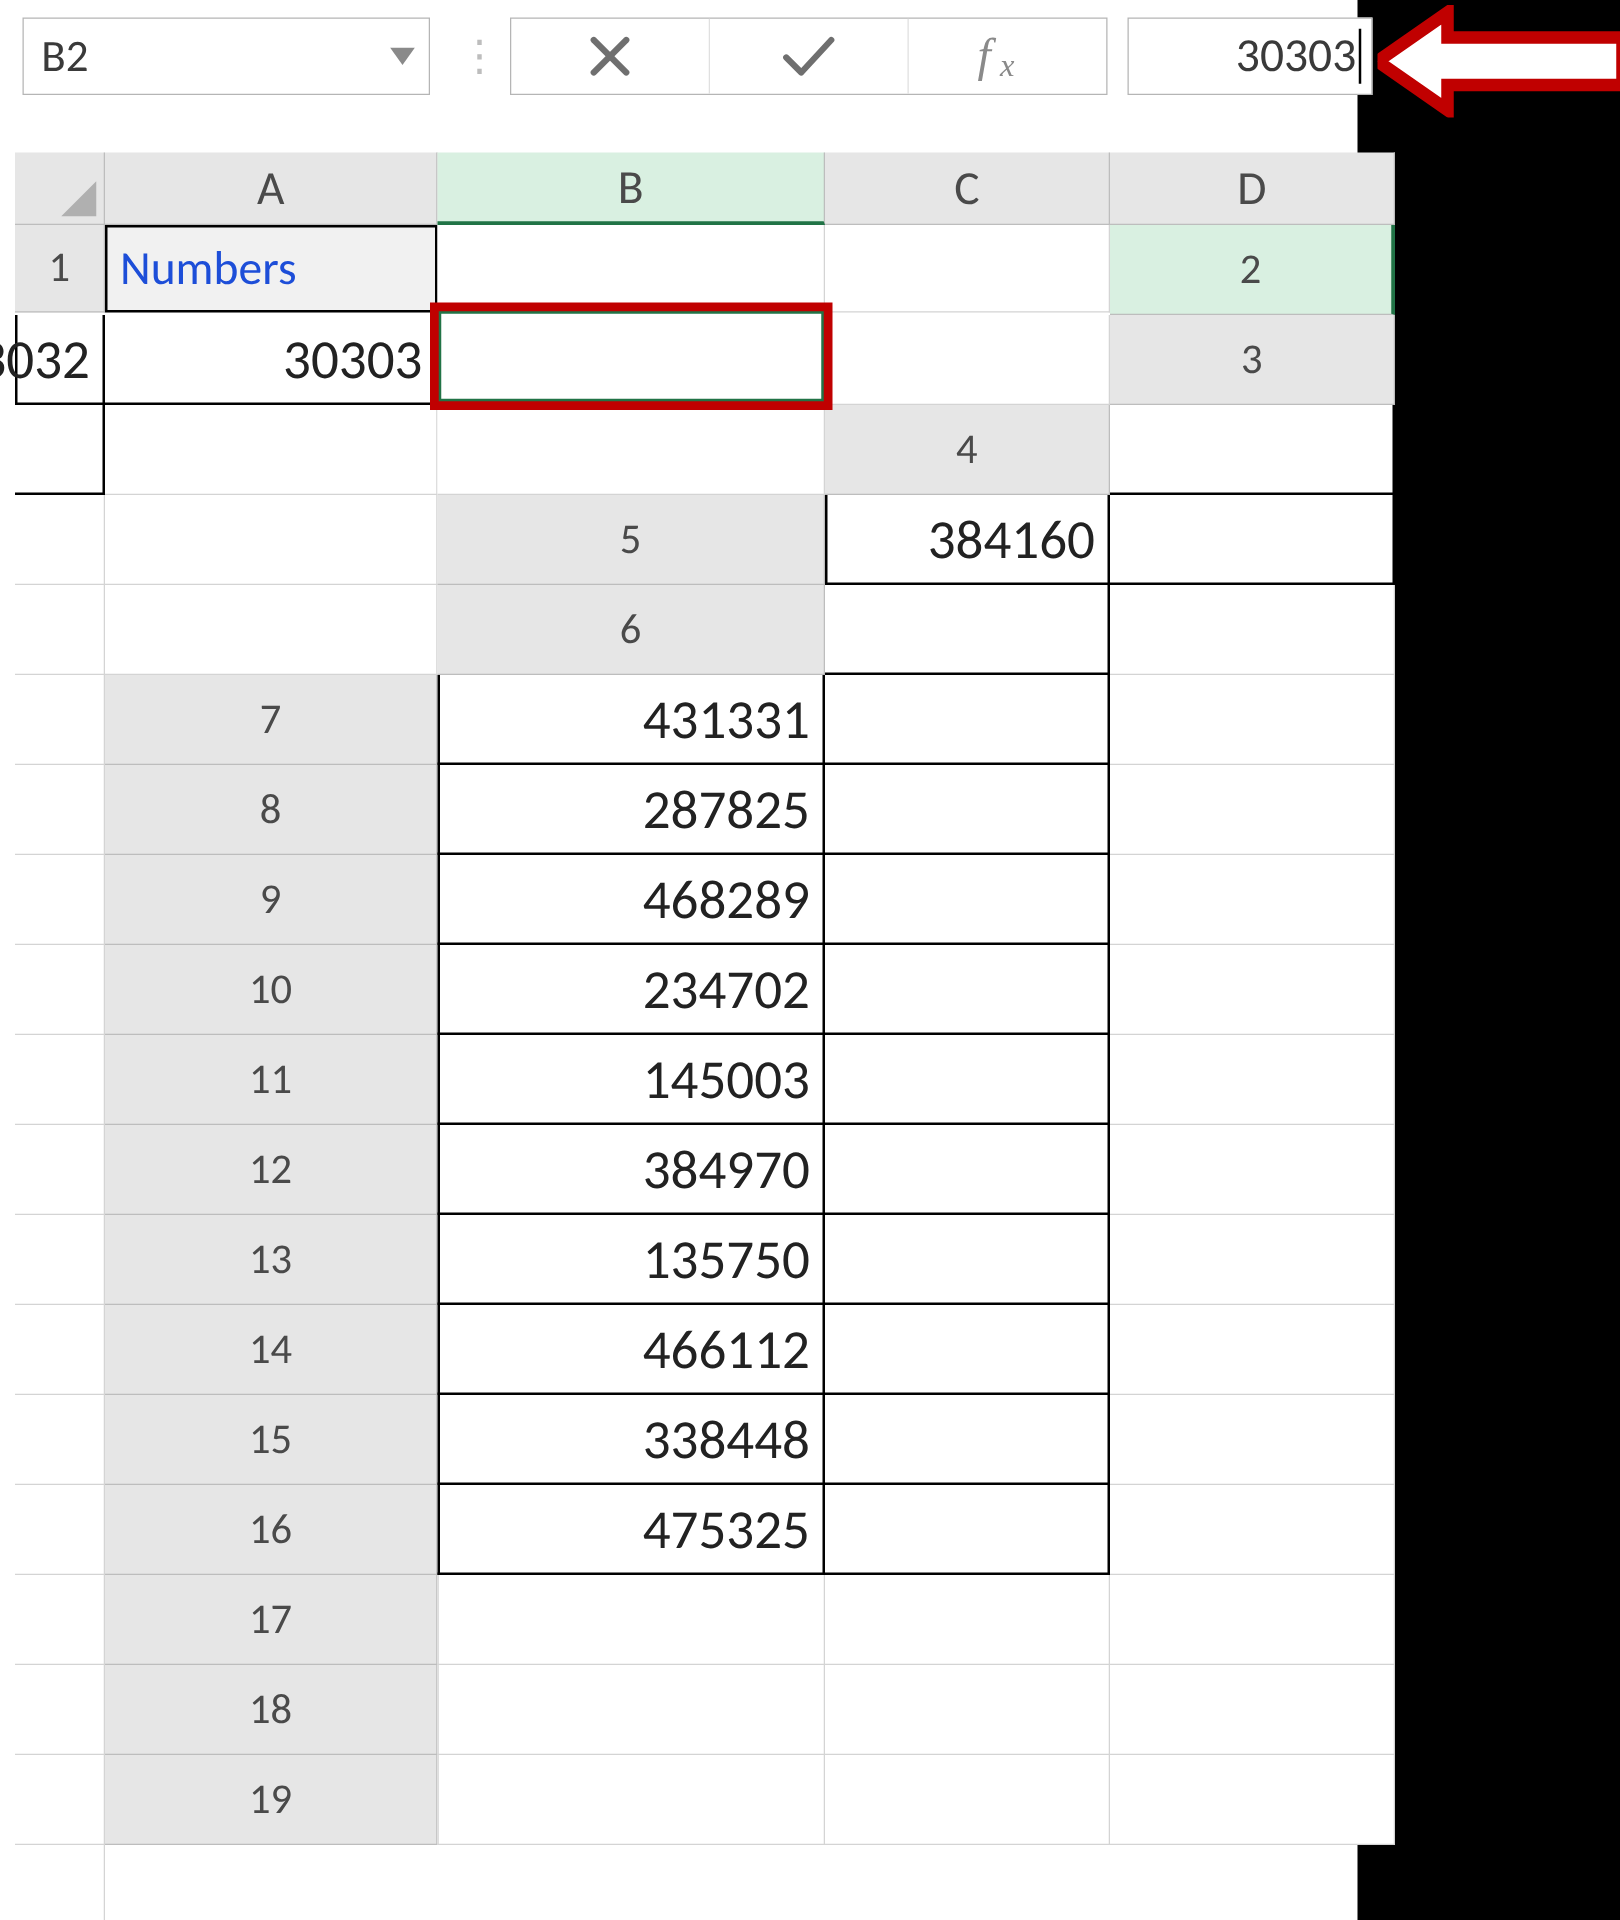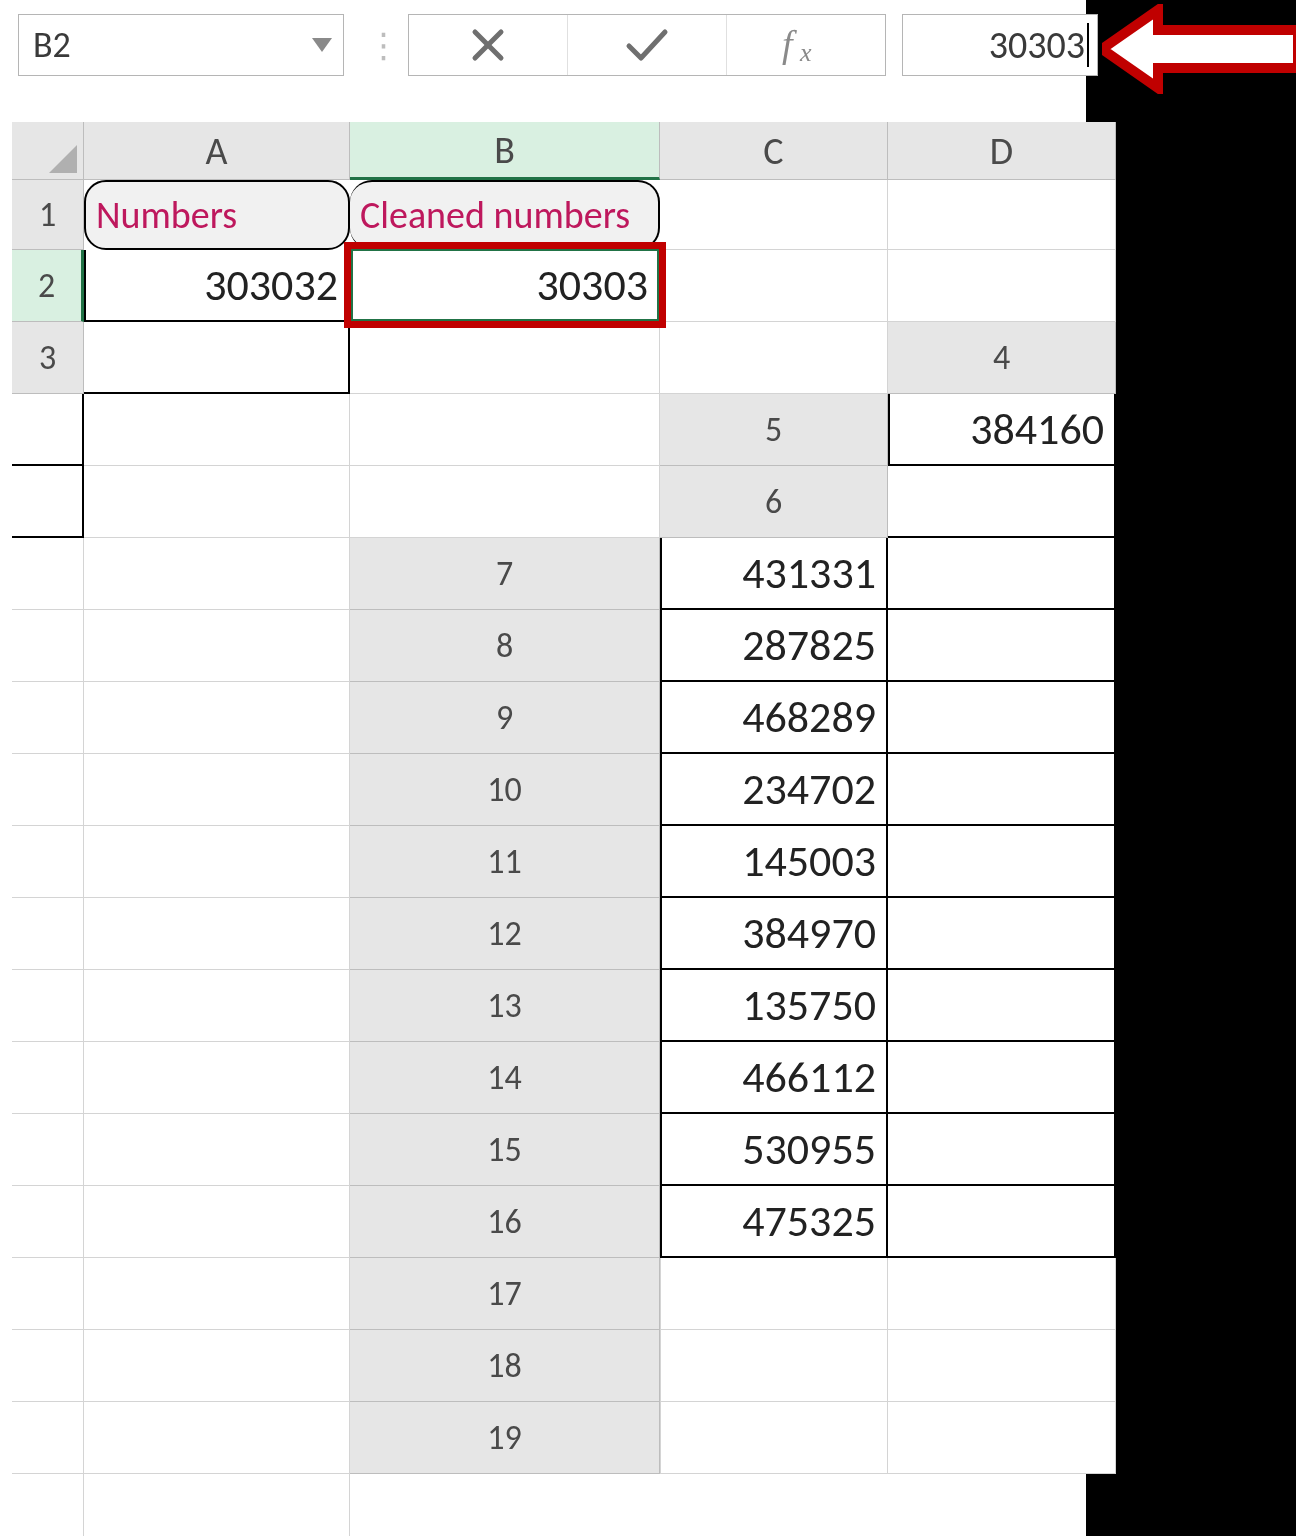--- a/index.html
+++ b/index.html
@@ -163,23 +163,22 @@
   }
   .tablecell {
     border-right:2px solid #000;
     border-bottom:2px solid #000;
   }
   .tablecell.leftcol { border-left: 2px solid #000; }
   .tablecell.toprow  { border-top: 2px solid #000; }
   .hdrcell {
     background:#f1f1f1;
     font-size:38px;
-    color:#be185d;
+    color:#1d4ed8;
     justify-content:flex-start;
-    border-radius:22px;
   }
   .numcell {
     justify-content:flex-end;
     font-size:44px;
     color:#222;
   }
   .rh { height: 72px; }
   .rh-hdr { height: 70px; }
 
   
@@ -263,23 +262,20 @@
       <div class="colhdr">
           <span>D</span>
         </div>
 
       <div class="rowhdr rh-hdr">
           <span>1</span>
         </div>
       <div class="cell tablecell leftcol toprow hdrcell rh-hdr">
           <span>Numbers</span>
         </div>
-      <div class="cell tablecell toprow hdrcell rh-hdr">
-          <span>Cleaned numbers</span>
-        </div>
       <div class="cell rh-hdr"></div>
       <div class="cell rh-hdr"></div>
 
       <div class="rowhdr sel rh">
           <span>2</span>
         </div>
       <div class="cell tablecell leftcol numcell rh">
           <span>303032</span>
         </div>
       <div class="cell tablecell numcell rh" id="cell-B2">
@@ -420,21 +416,21 @@
       <div class="cell tablecell numcell rh">
           <span></span>
         </div>
       <div class="cell rh"></div>
       <div class="cell rh"></div>
 
       <div class="rowhdr rh">
           <span>15</span>
         </div>
       <div class="cell tablecell leftcol numcell rh">
-          <span>530955</span>
+          <span>338448</span>
         </div>
       <div class="cell tablecell numcell rh">
           <span></span>
         </div>
       <div class="cell rh"></div>
       <div class="cell rh"></div>
 
       <div class="rowhdr rh">
           <span>16</span>
         </div>

